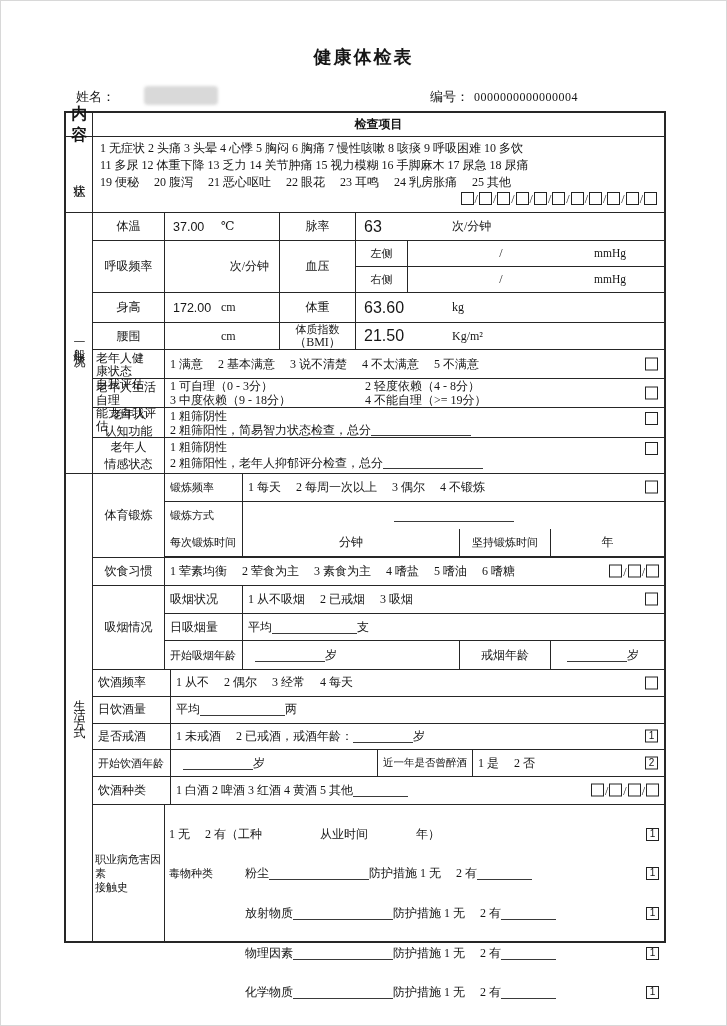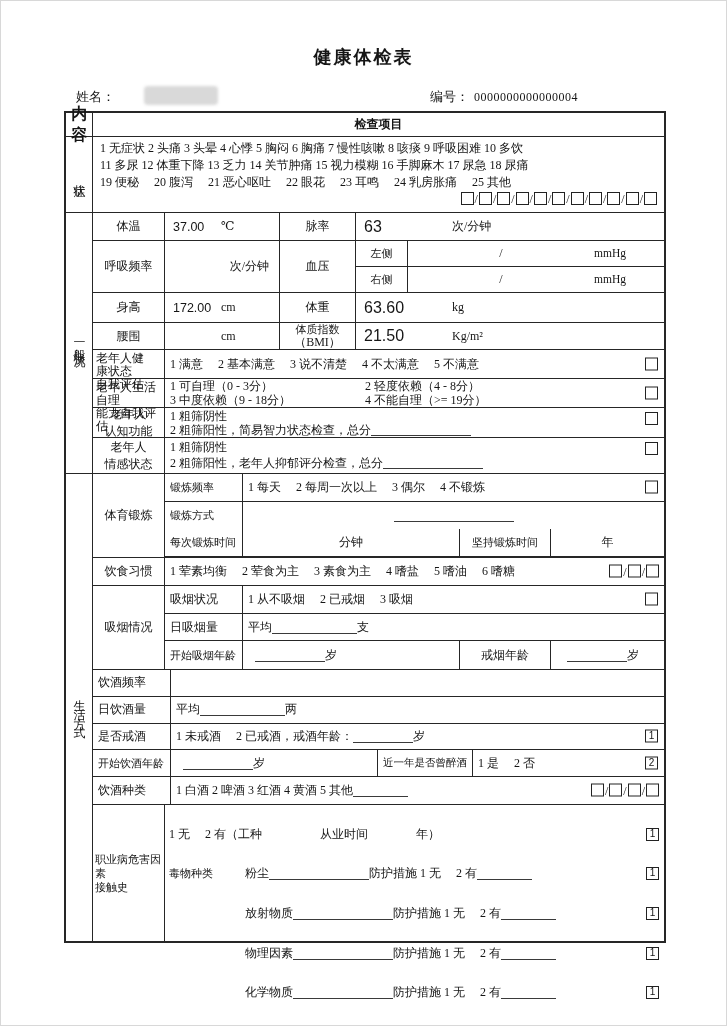--- a/index.html
+++ b/index.html
@@ -272,20 +272,24 @@
                   <span>岁</span>
               </div>
             </div>
           </div>
         </div>
 
         <div class="ir" style="height:135px">
           <div class="c last col">
             <div class="ir" style="height:27px">
               <div class="c wSub lft">饮酒频率</div>
+              <div class="c last fx lft optline">
+                <span>1 从不　 2 偶尔　 3 经常　 4 每天</span>
+                <span class="cb cbmid"></span>
+              </div>
             </div>
             <div class="ir" style="height:27px">
               <div class="c wSub lft">日饮酒量</div>
               <div class="c last fx lft">
                 <span>平均</span>
                   <span class="u w85"></span>
                   <span>两</span>
               </div>
             </div>
             <div class="ir" style="height:27px">

